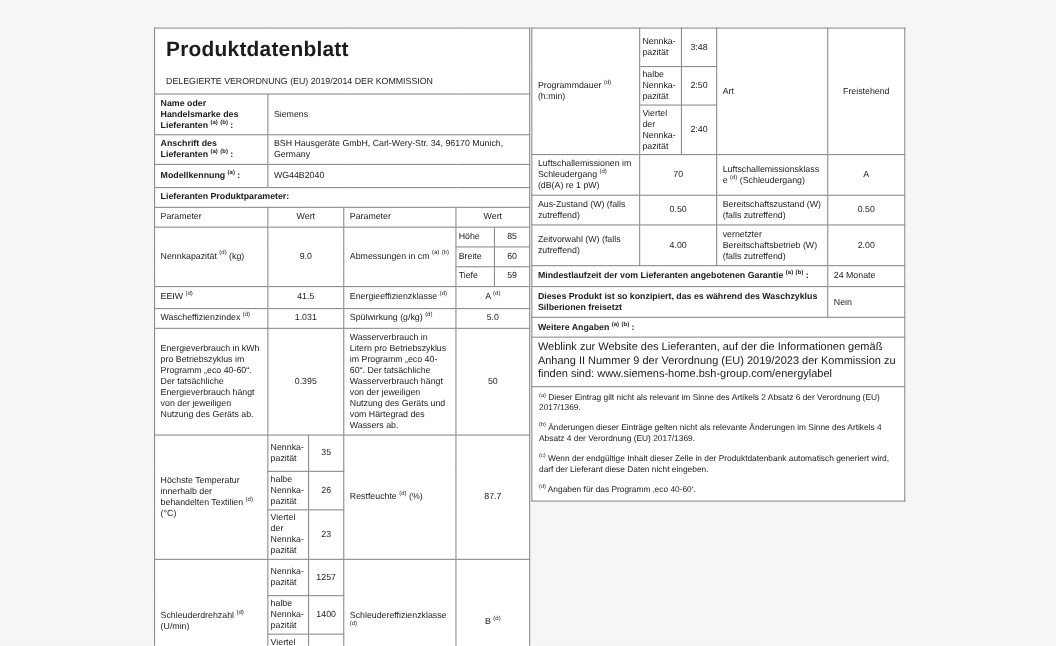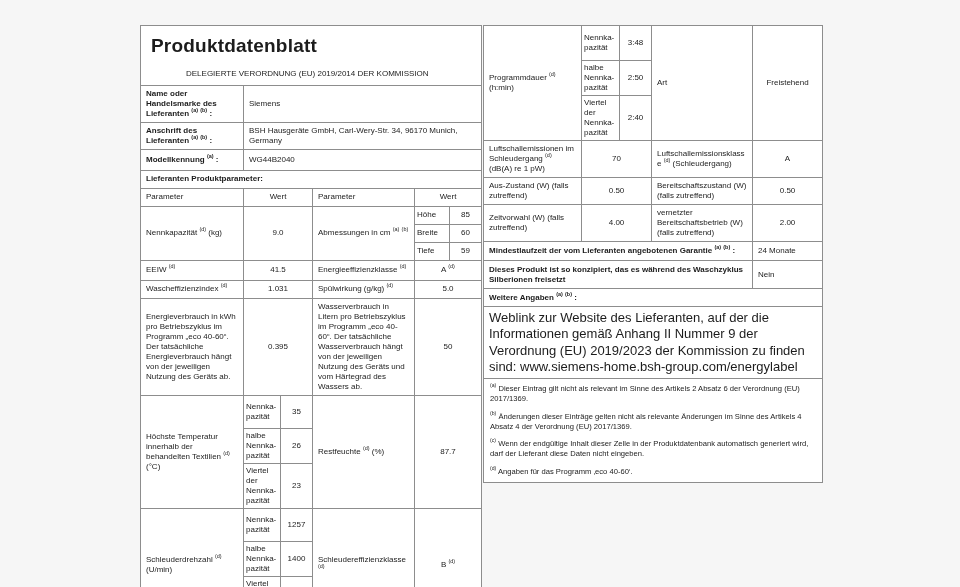--- a/index.html
+++ b/index.html
@@ -16,24 +16,24 @@
   td{
     border:1px solid #8d8d8d;padding:3px 5px;vertical-align:middle;
     background:#ffffff;word-wrap:break-word;
   }
   .c{text-align:center;}
   .b{font-weight:bold;}
   .nest{text-align:left;padding:2px 2px;}
   sup{font-size:68%;vertical-align:super;line-height:0;}
   .titlecell{padding:8px 10px 6px 10px;}
   .doc-title{font-size:19px;font-weight:bold;letter-spacing:.2px;}
-  .doc-subtitle{font-size:8px;margin-top:11px;margin-left:35px;}
+  .doc-subtitle{font-size:8px;margin-top:11px;}
   .fn{margin:0 0 8px 0;font-size:7.6px;line-height:1.3;}
   .fn:last-child{margin-bottom:0;}
-  .weblink-cell{font-size:13px;padding:3px 5px;}
+  .weblink-cell{font-size:10px;padding:3px 5px;}
   .footnote-cell{vertical-align:top;padding:5px 6px;}
 </style>
 </head>
 <body>
 
 <table class="sheet-table" style="left:140px;top:25px;width:341px;">
   <colgroup>
     <col style="width:103px">
       <col style="width:37px">
       <col style="width:32px">

